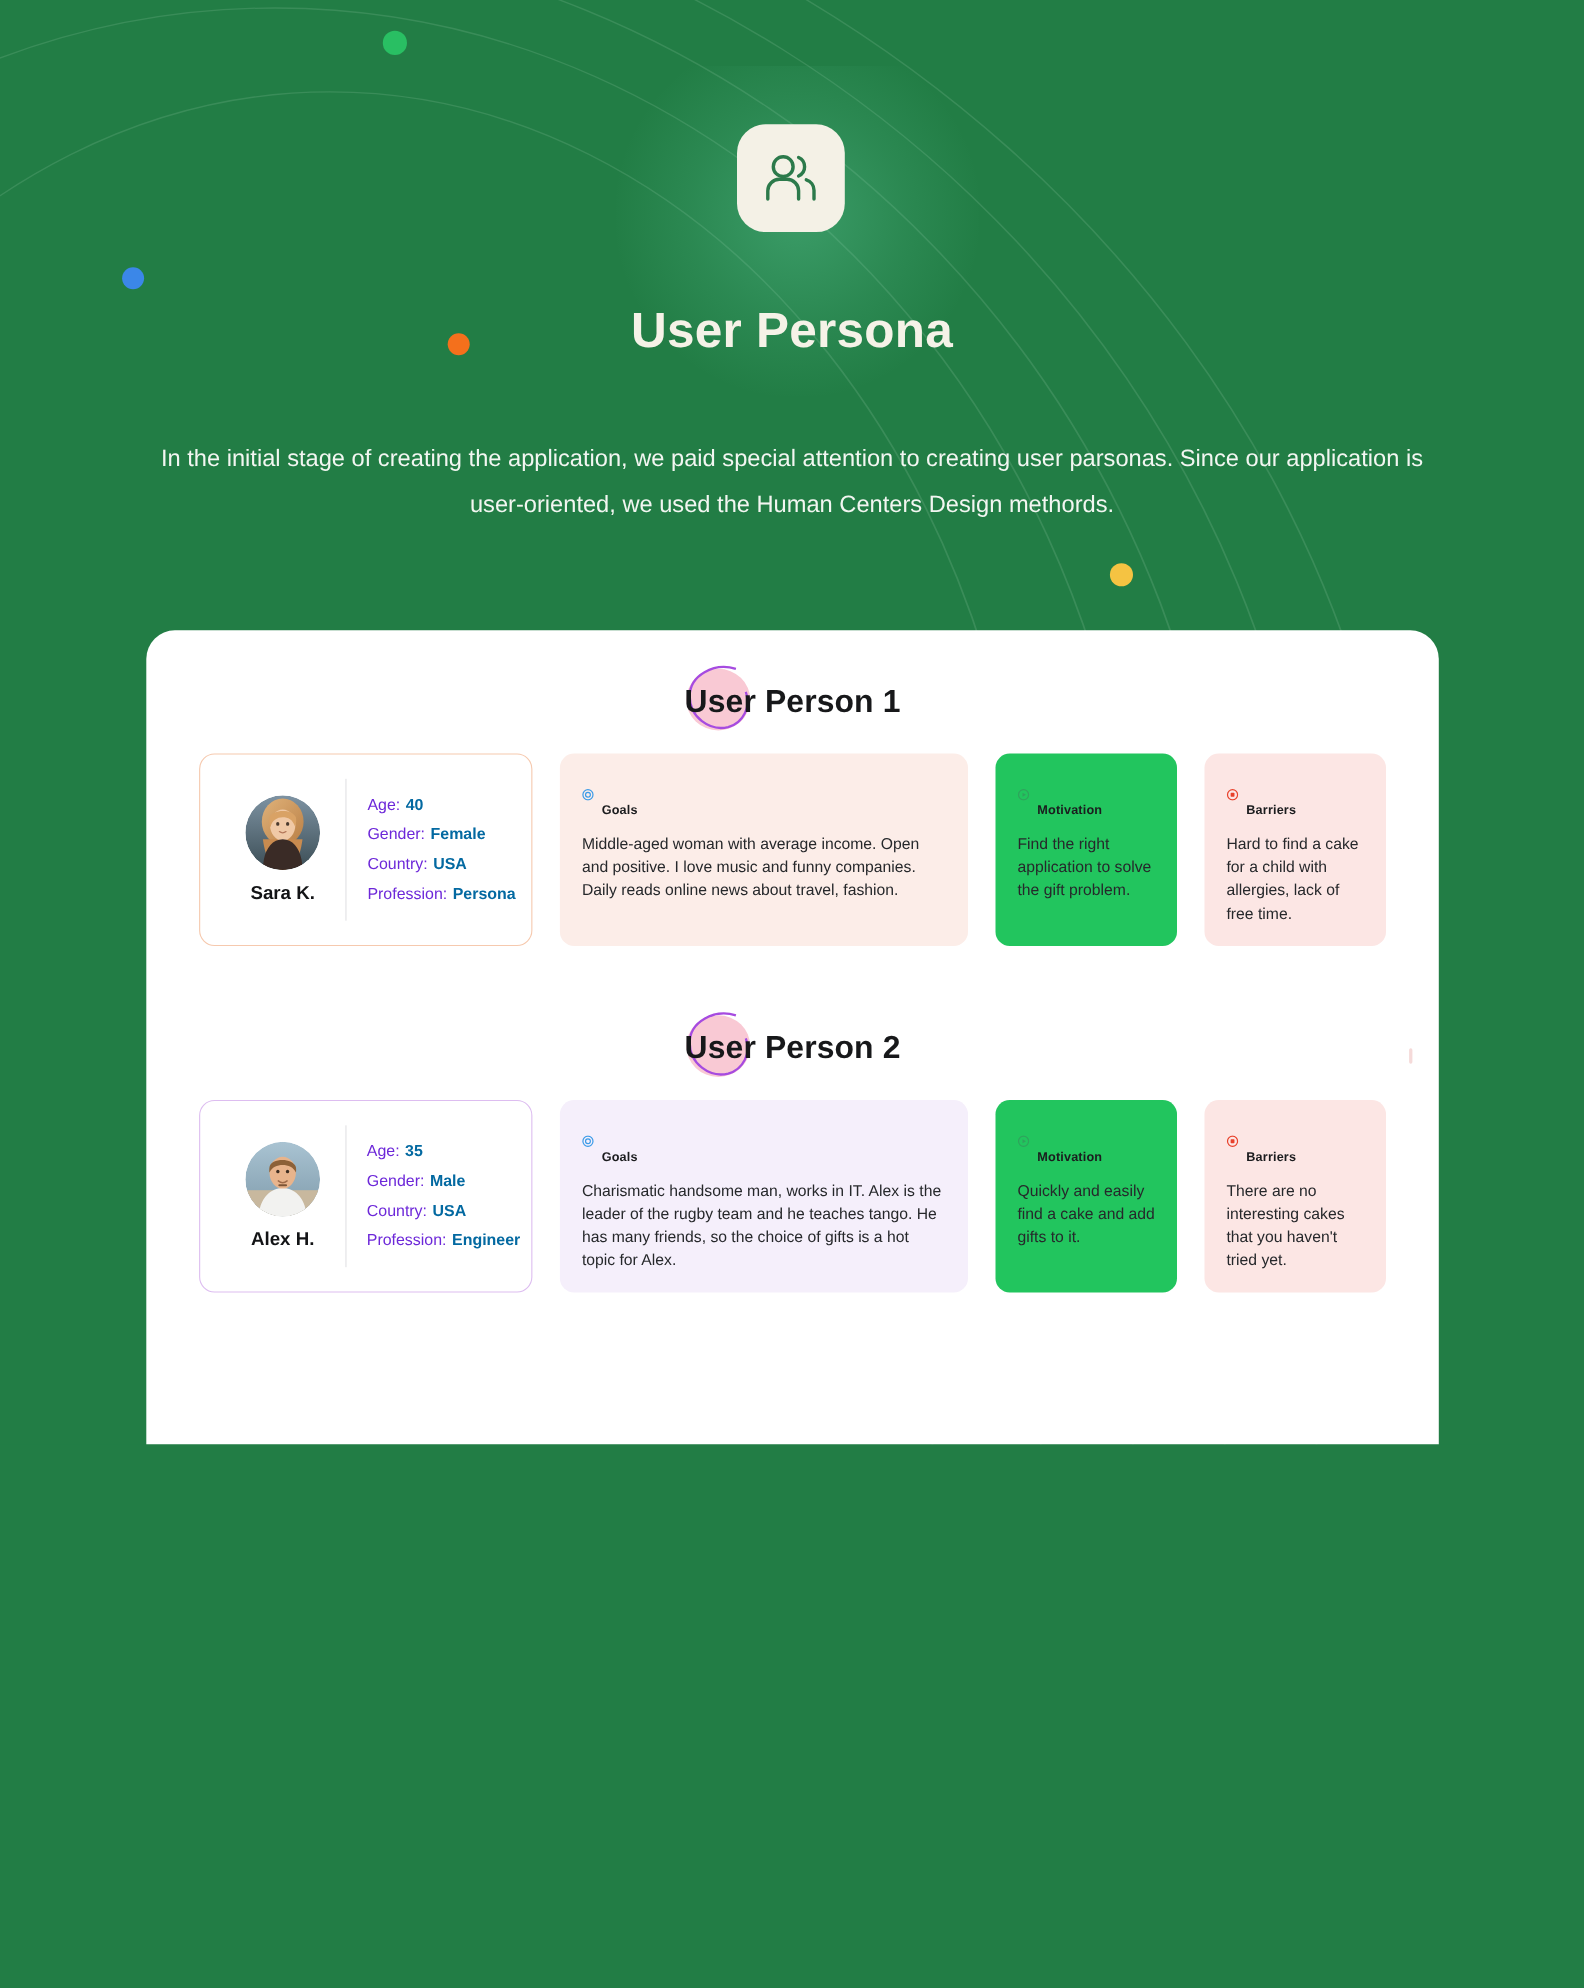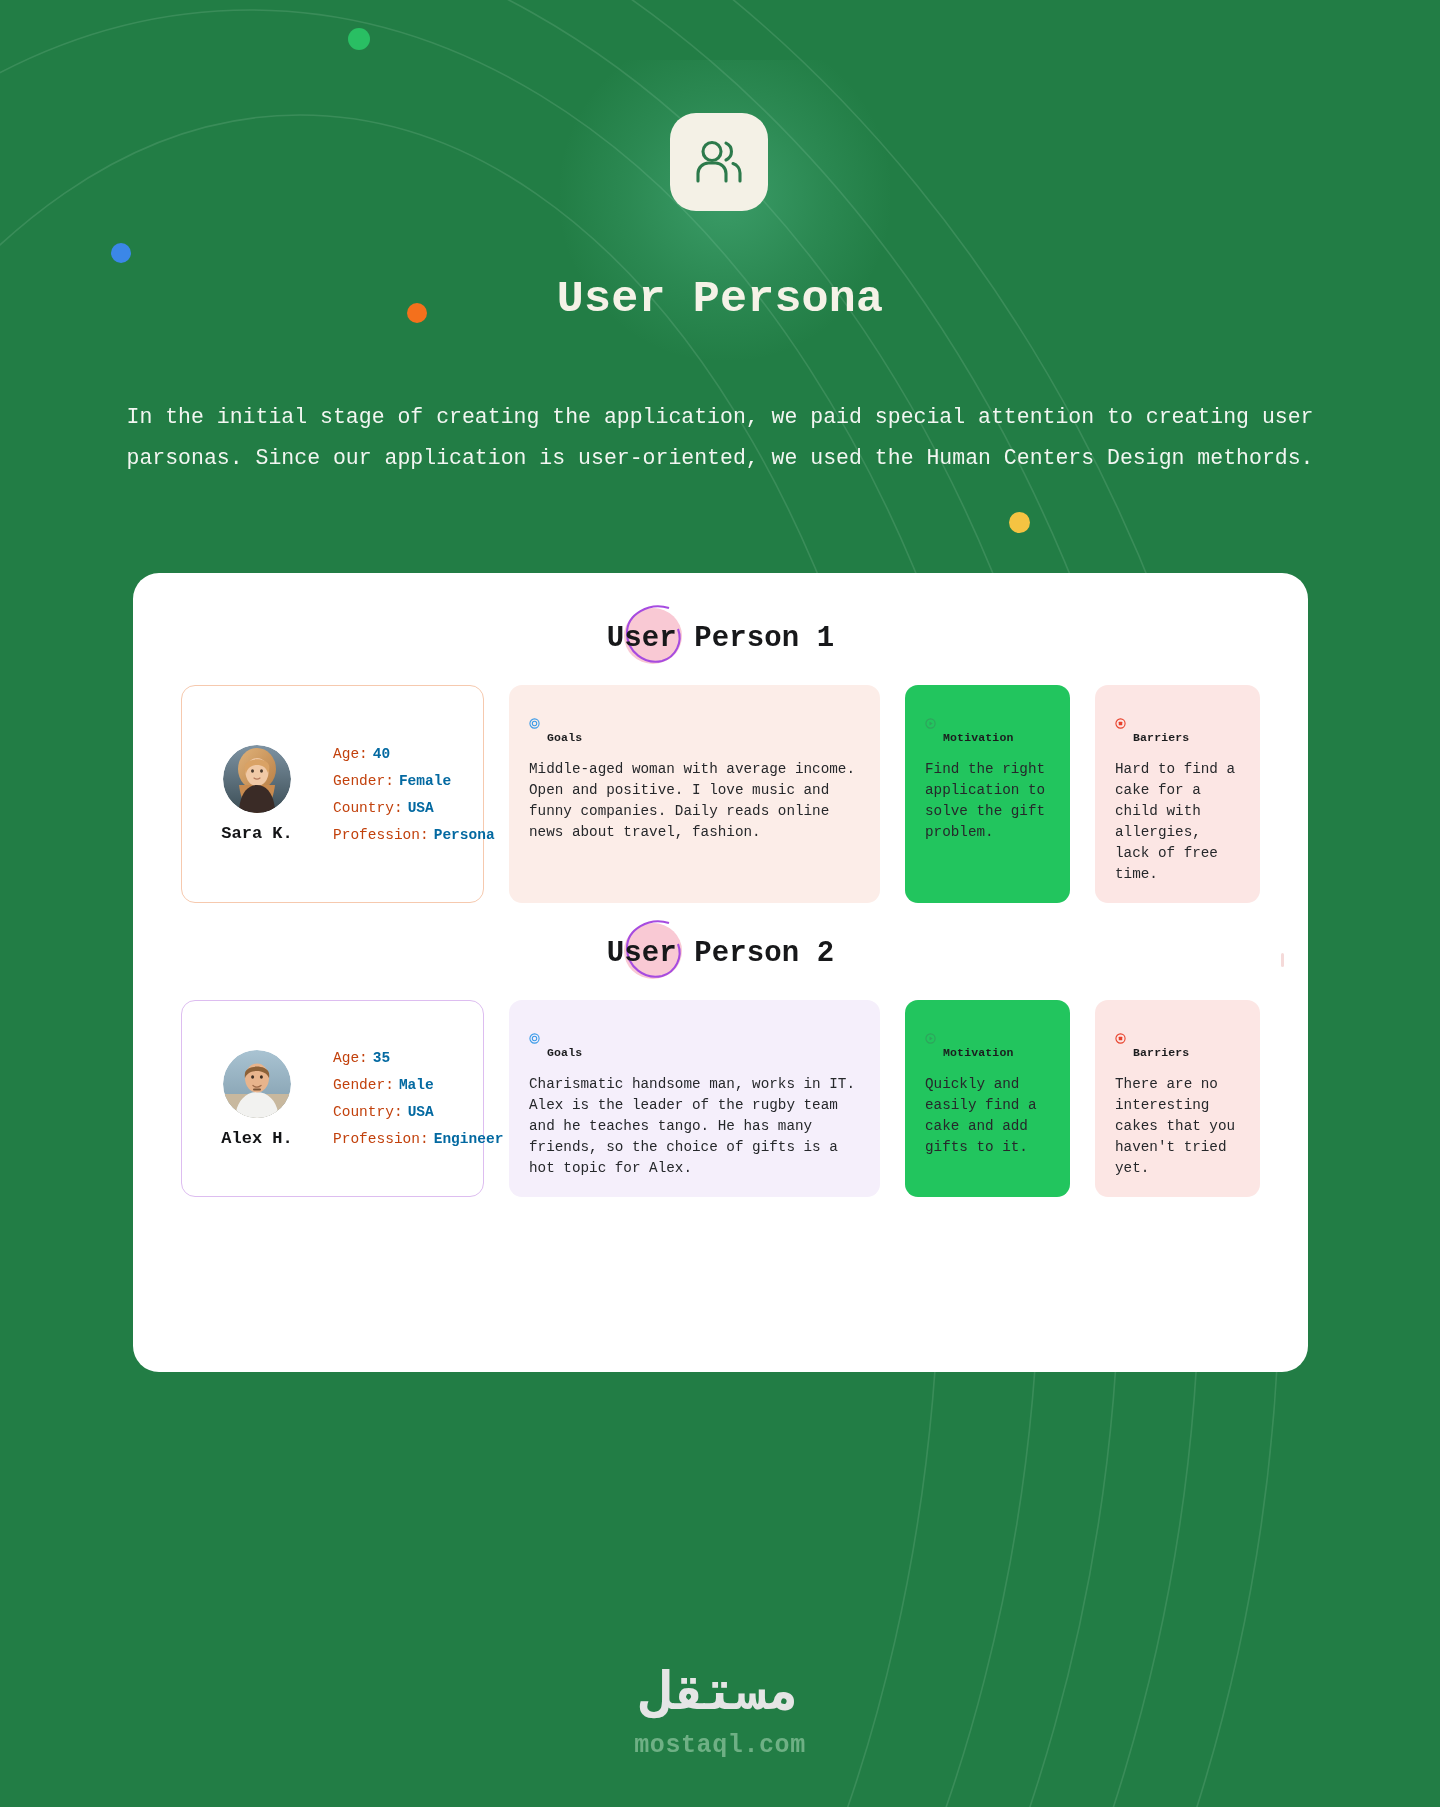--- a/index.html
+++ b/index.html
@@ -3,24 +3,23 @@
 <meta charset="utf-8">
 <style>
   * { margin:0; padding:0; box-sizing:border-box; }
   html, body {
     width:1440px; height:1807px;
     font-family:"Liberation Sans", sans-serif;
     background:#227D45;
     overflow:hidden;
   }
   #stage {
-    position:relative; width:1440px; height:1807px;
+    position:relative; width:1440px; height:1313px;
     background:#227D45;
     overflow:hidden;
-    font-family:Liberation Mono, monospace;
   }
   
   .arcs { position:absolute; inset:0; pointer-events:none; }
   .arcs svg { width:100%; height:100%; display:block; }
 
   
   .glow {
     position:absolute; left:560px; top:60px; width:330px; height:300px;
     background:radial-gradient(ellipse at 50% 45%, rgba(110,220,175,.33) 0%, rgba(110,220,175,.12) 42%, rgba(34,125,69,0) 72%);
     pointer-events:none;
@@ -88,21 +87,21 @@
     width:68px; height:68px; border-radius:50%; margin:0 auto 11px;
     overflow:hidden; position:relative;
   }
   .avatar svg { display:block; width:68px; height:68px; }
   .avatar-name { font-size:17px; font-weight:700; color:#131416; }
 
   .divider { width:1px; align-self:stretch; background:#E2E2E4; margin:4px 0; }
 
   .facts { padding-left:19px; display:flex; flex-direction:column; gap:11px; }
   .fact { font-size:14.5px; white-space:nowrap; }
-  .fact .k { color:#c2410c; font-weight:400; }
+  .fact .k { color:#6d28d9; font-weight:400; }
   .fact .v { color:#0369a1; font-weight:700; margin-left:5px; }
 
   .info-card { border-radius:13px; padding:17px 20px 18px; }
   .info-card.goals-1    { width:371px; background:#FCEDE8; }
   .info-card.motiv      { width:165px; background:#22c55e; }
   .info-card.barriers   { width:165px; background:#FCE6E4; }
   .info-card.goals-2    { width:371px; background:#F5EFFB; }
 
   .info-head { display:flex; align-items:center; gap:7px; margin-bottom:15px; }
   .info-head .label { font-size:11.5px; font-weight:600; color:#1B1C1E; letter-spacing:.15px;margin-top:29px; }

